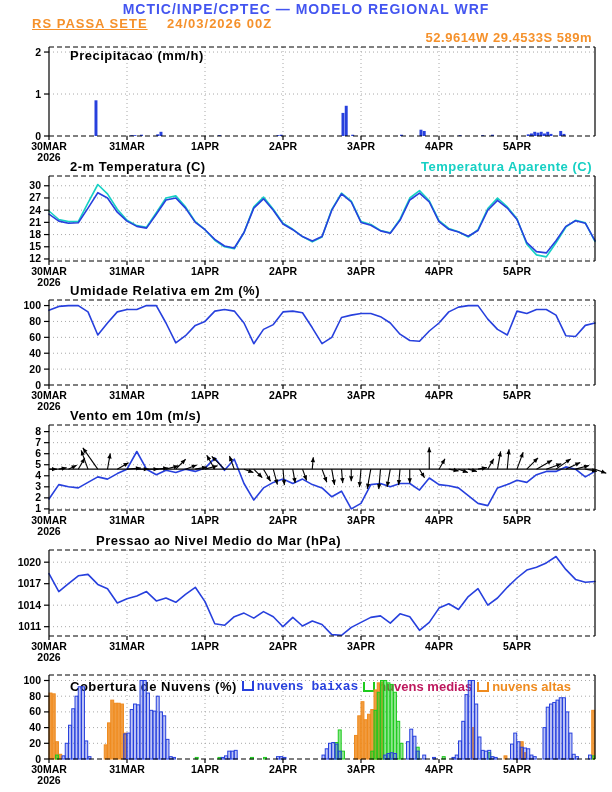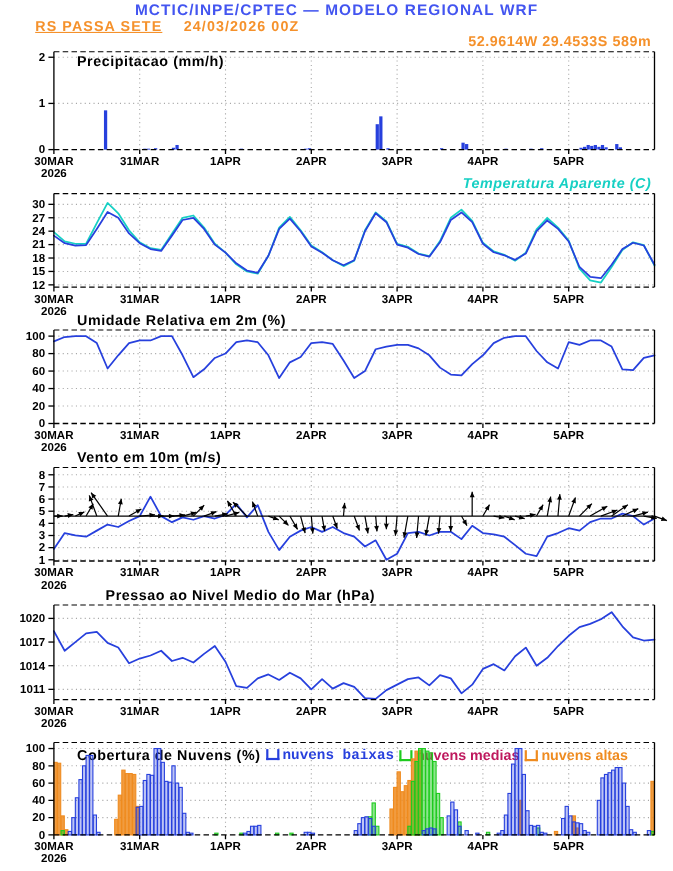--- a/index.html
+++ b/index.html
@@ -22,21 +22,22 @@
 
 <div class="page">
 
   <div class="abs hdr-title" style="color:#4355f0;">MCTIC/INPE/CPTEC — MODELO REGIONAL WRF</div>
   <div class="abs hdr-station" style="color:#f5912b;text-decoration:underline;">RS PASSA SETE</div>
   <div class="abs hdr-datetime" style="color:#f5912b;">24/03/2026 00Z</div>
   <div class="abs hdr-coords" style="color:#f5912b;">52.9614W 29.4533S 589m</div>
 
   <div class="abs ptitle" style="top:48px;left:70px;">Precipitacao (mm/h)</div>
 
-  <div class="abs legend2" style="top:159px;right:20px;color:#16d0c4;font-style:italic;">Temperatura Aparente (C)</div>
+  <div class="abs ptitle" style="top:159px;left:70px;">2-m Temperatura (C)</div>
+  <div class="abs legend2" style="top:159px;right:20px;color:#16d0c4;">Temperatura Aparente (C)</div>
 
   <div class="abs ptitle" style="top:283px;left:70px;">Umidade Relativa em 2m (%)</div>
 
   <div class="abs ptitle" style="top:408px;left:70px;">Vento em 10m (m/s)</div>
 
   <div class="abs ptitle" style="top:533px;left:70px;padding-left:26px;">Pressao ao Nivel Medio do Mar (hPa)</div>
 
   <div class="abs legend-row" style="top:658px;left:70px;">
     <span class="ptitle">Cobertura de Nuvens (%)</span>
     <span style="color:#2740dd;font-size:13px;font-family:Liberation Mono, monospace;">

